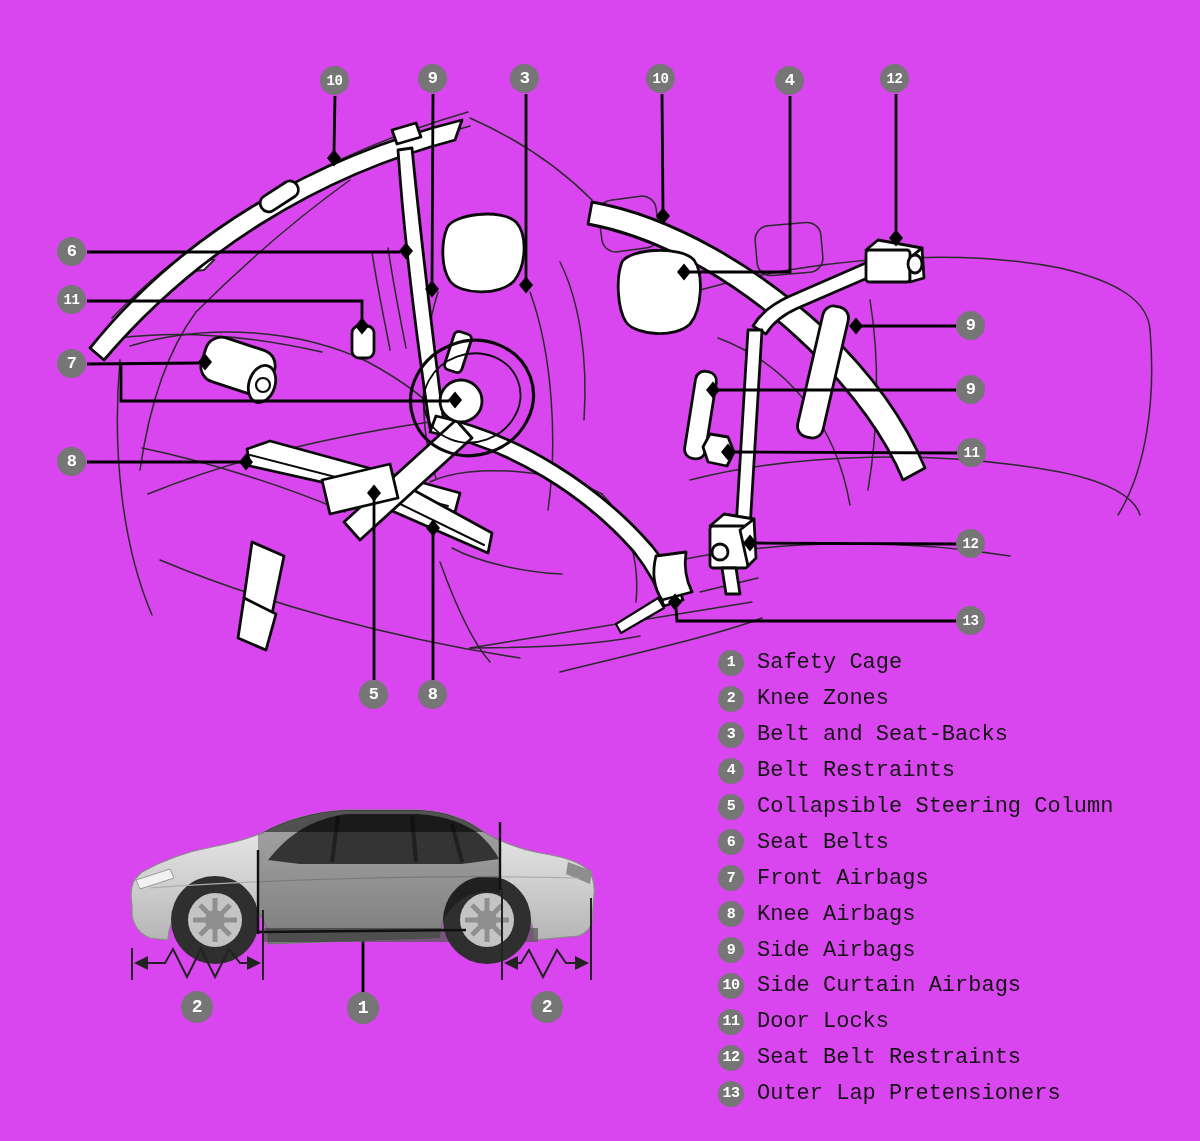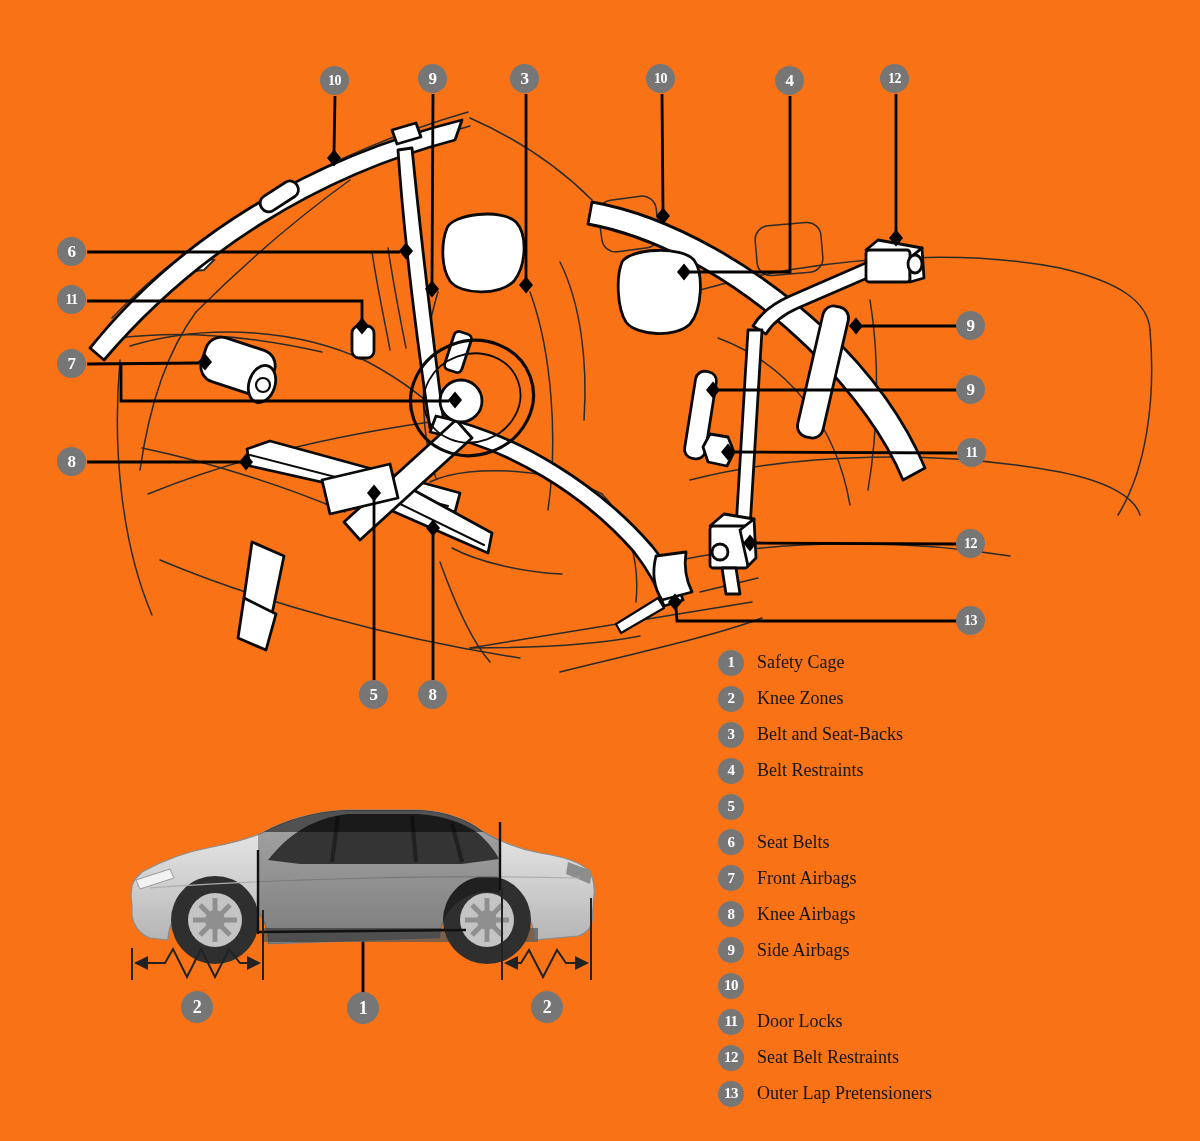--- a/index.html
+++ b/index.html
@@ -1,19 +1,19 @@
 <!DOCTYPE html>
 <html><head>
 <meta charset="utf-8">
 <style>
   html,body{margin:0;padding:0;}
   .stage{
     position:relative;width:1200px;height:1141px;overflow:hidden;
-    background:#f97316;
-    font-family:Liberation Serif, serif;
+    background:#d946ef;
+    font-family:Liberation Mono, monospace;
   }
   .stage svg{position:absolute;left:0;top:0;}
   .callout{
     position:absolute;width:29px;height:29px;border-radius:50%;
     background:#767676;color:#fff;
     display:flex;align-items:center;justify-content:center;
     font-size:17px;font-weight:700;line-height:1;letter-spacing:-0.5px;
     z-index:3;
   }
   .callout.two{font-size:14px;}
@@ -25,21 +25,21 @@
   .legend-row{
     height:35.9px;display:flex;align-items:center;gap:13px;
   }
   .legend-num{
     width:26px;height:26px;border-radius:50%;flex:0 0 26px;
     background:#767676;color:#fff;
     display:flex;align-items:center;justify-content:center;
     font-size:15px;font-weight:700;letter-spacing:-0.5px;
   }
   .legend-label{
-    font-size:18px;color:#141414;white-space:nowrap;
+    font-size:22px;color:#141414;white-space:nowrap;
   }
 </style>
 </head>
 <body>
 
 <div class="stage">
 
 <svg width="1200" height="1141" viewBox="0 0 1200 1141">
   <defs>
     <linearGradient id="bodyg" x1="0" y1="0" x2="0" y2="1">
@@ -294,39 +294,41 @@
   <div class="legend-row">
     <span class="legend-num">3</span>
     <span class="legend-label">Belt and Seat-Backs</span>
   </div>
   <div class="legend-row">
     <span class="legend-num">4</span>
     <span class="legend-label">Belt Restraints</span>
   </div>
   <div class="legend-row">
     <span class="legend-num">5</span>
+    <span class="legend-label">Collapsible Steering Column</span>
   </div>
   <div class="legend-row">
     <span class="legend-num">6</span>
     <span class="legend-label">Seat Belts</span>
   </div>
   <div class="legend-row">
     <span class="legend-num">7</span>
     <span class="legend-label">Front Airbags</span>
   </div>
   <div class="legend-row">
     <span class="legend-num">8</span>
     <span class="legend-label">Knee Airbags</span>
   </div>
   <div class="legend-row">
     <span class="legend-num">9</span>
     <span class="legend-label">Side Airbags</span>
   </div>
   <div class="legend-row">
     <span class="legend-num">10</span>
+    <span class="legend-label">Side Curtain Airbags</span>
   </div>
   <div class="legend-row">
     <span class="legend-num">11</span>
     <span class="legend-label">Door Locks</span>
   </div>
   <div class="legend-row">
     <span class="legend-num">12</span>
     <span class="legend-label">Seat Belt Restraints</span>
   </div>
   <div class="legend-row">

